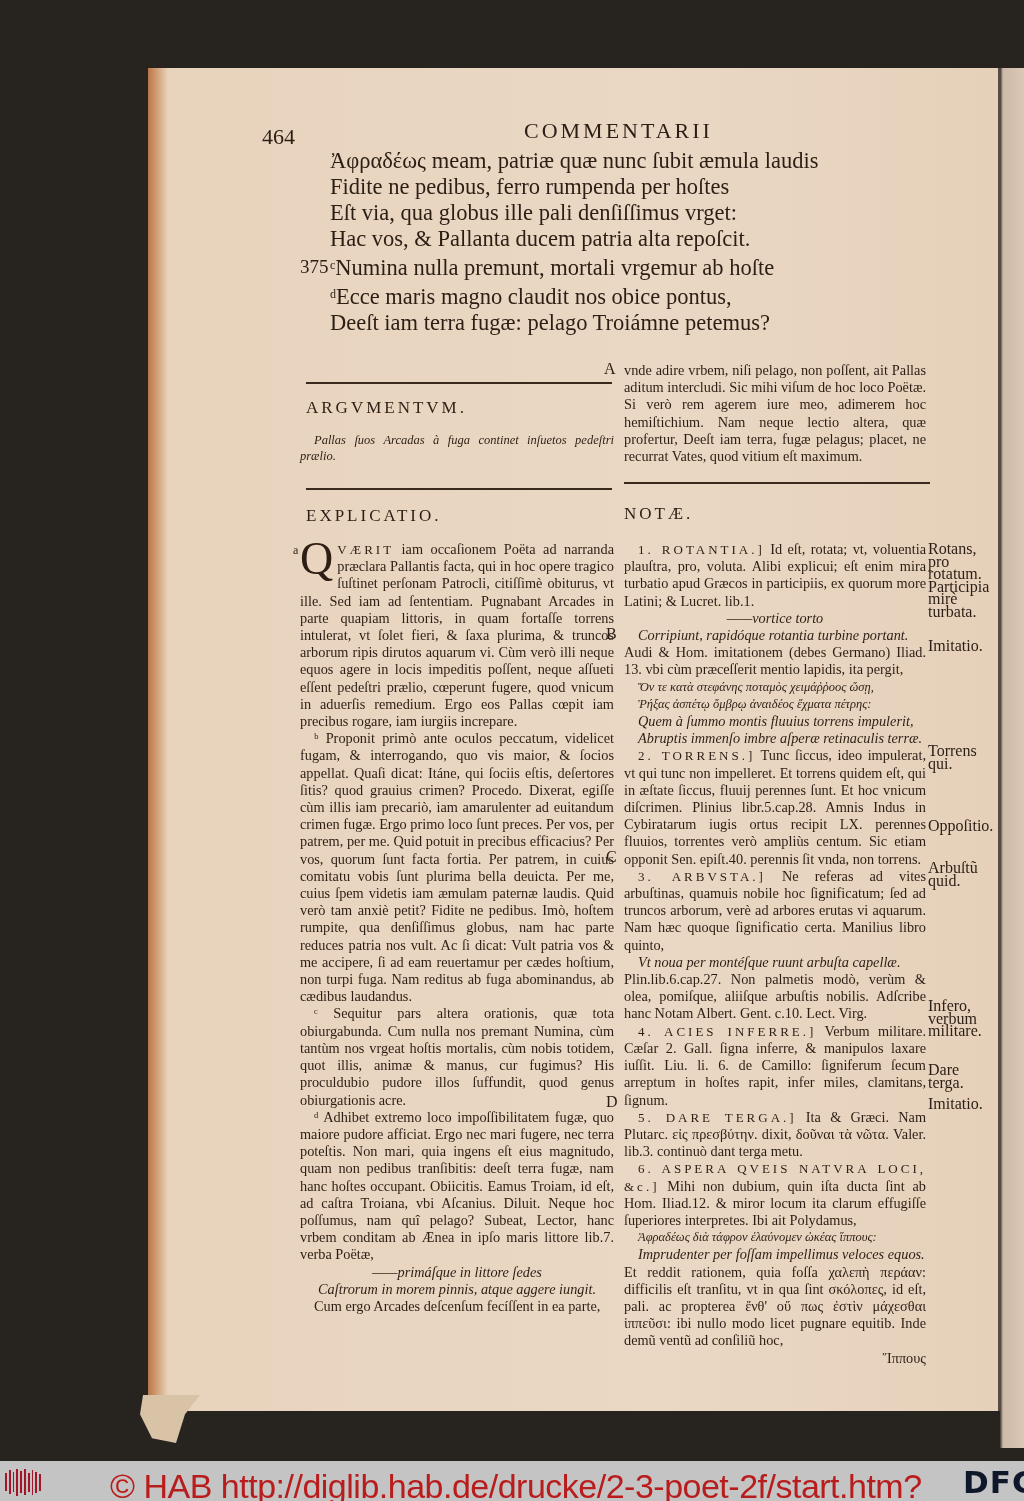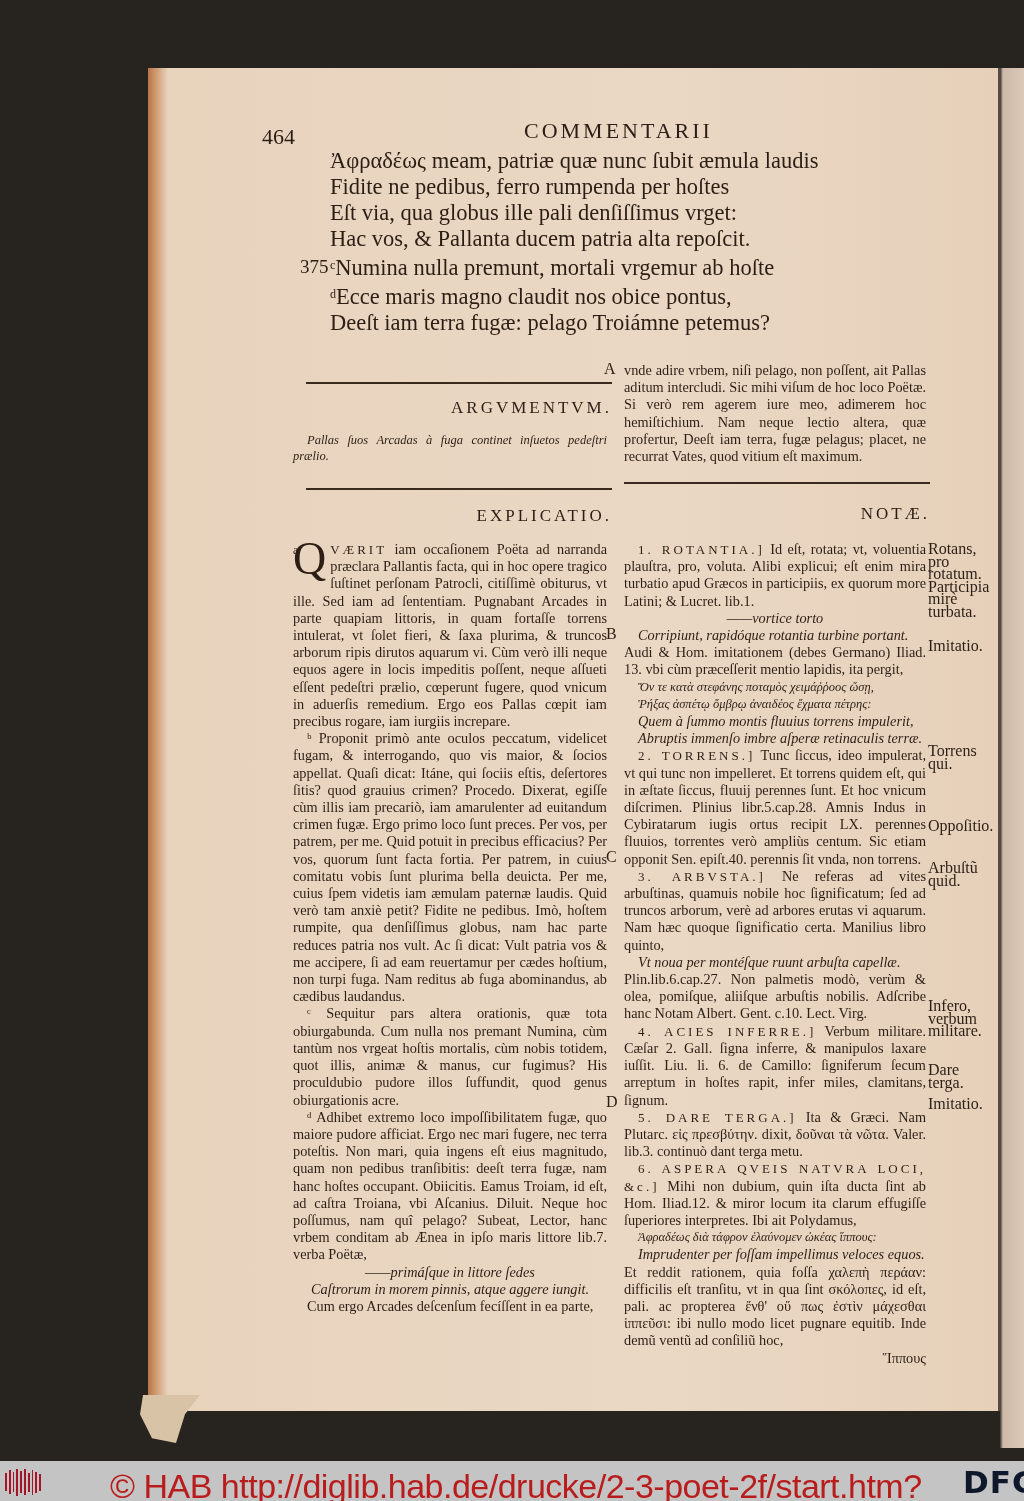--- a/index.html
+++ b/index.html
@@ -15,23 +15,23 @@
   .pagenum { position:absolute; left:0; top:6px; font-size:22px; }
   .runtitle { position:absolute; left:262px; top:0; font-size:22px; letter-spacing:3px; }
 
   .verse { position:absolute; left:330px; top:148px; width:560px; }
   .verse-line { font-size:22.5px; line-height:26px; white-space:nowrap; position:relative; }
   .verse-num { position:absolute; left:-30px; top:2px; font-size:19px; }
   sup.k { font-size:12px; vertical-align:6px; }
 
   .col { position:absolute; font-size:14.3px; line-height:17.2px; text-align:justify; }
   .col p { margin:0; }
-  .left { left:293px; width:314px; }
+  .left { left:300px; width:314px; }
   .rule { position:absolute; height:2px; background:#3a2a1e; }
-  .heading { position:absolute; font-size:17px; letter-spacing:3px; text-align:right; }
+  .heading { position:absolute; font-size:17px; letter-spacing:3px; text-align:left; }
   .italic { font-style:italic; }
   .smallcaps { letter-spacing:3px; font-size:13px; }
   .dropcap { float:left; font-size:46px; line-height:40px; margin:-2px 4px 0 0; }
   .indent { text-indent:14px; }
   .center { text-align:center; }
   .margin-letter { position:absolute; font-size:16px; }
   .sidenote { position:absolute; left:928px; width:60px; font-size:16px; line-height:12.5px; }
   .greek { font-style:italic; font-size:12.5px; padding-left:14px; }
 
   .footer { position:absolute; left:0; top:1461px; width:1024px; height:40px; background:#c4c4c4; }

